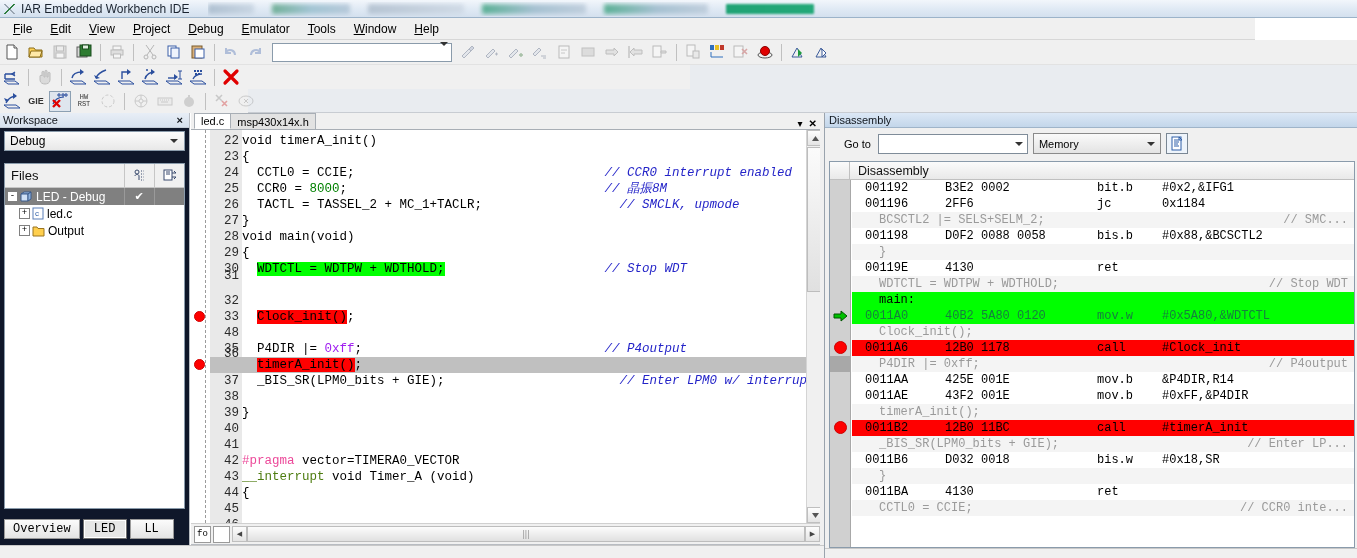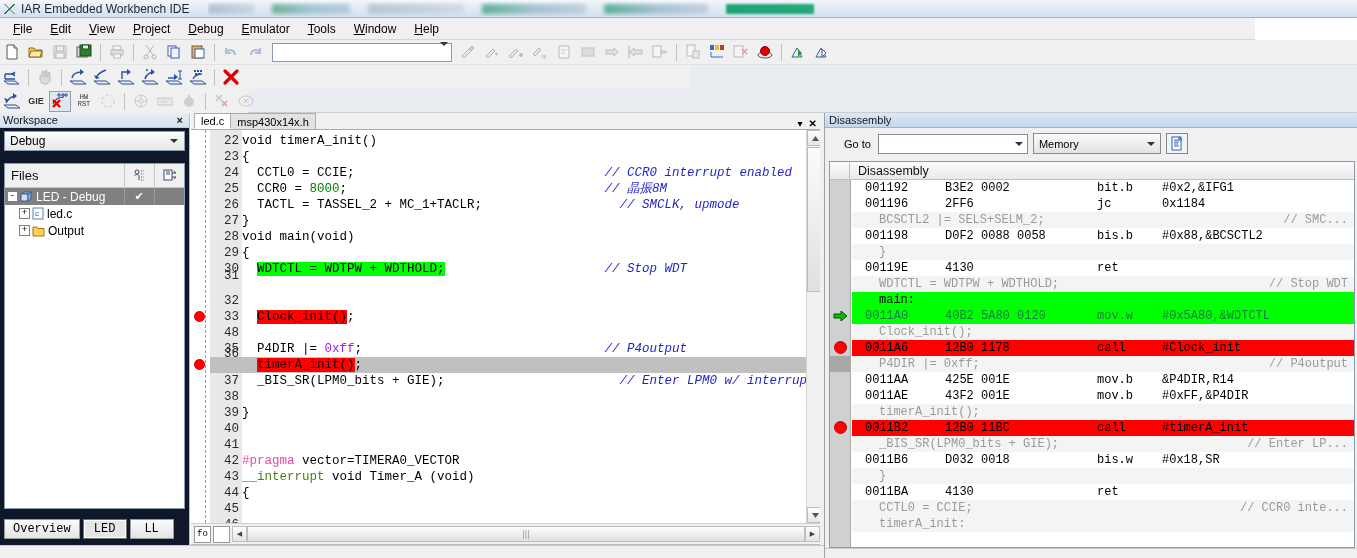--- a/index.html
+++ b/index.html
@@ -888,20 +888,19 @@
             <div class="drow src" style="top: 176px;"><span class="d-src">P4DIR |= 0xff;</span><span class="d-cmt">// P4output</span></div>
             <div class="drow asm" style="top: 192px;"><span class="d-addr">0011AA</span><span class="d-hex">425E 001E</span><span class="d-mn">mov.b</span><span class="d-op">&amp;P4DIR,R14</span></div>
             <div class="drow asm" style="top: 208px;"><span class="d-addr">0011AE</span><span class="d-hex">43F2 001E</span><span class="d-mn">mov.b</span><span class="d-op">#0xFF,&amp;P4DIR</span></div>
             <div class="drow src" style="top: 224px;"><span class="d-src">timerA_init();</span></div>
             <div class="drow red" style="top: 240px;"><span class="d-addr">0011B2</span><span class="d-hex">12B0 11BC</span><span class="d-mn">call</span><span class="d-op">#timerA_init</span></div>
             <div class="drow src" style="top: 256px;"><span class="d-src">_BIS_SR(LPM0_bits + GIE);</span><span class="d-cmt">// Enter LP...</span></div>
             <div class="drow asm" style="top: 272px;"><span class="d-addr">0011B6</span><span class="d-hex">D032 0018</span><span class="d-mn">bis.w</span><span class="d-op">#0x18,SR</span></div>
             <div class="drow src" style="top: 288px;"><span class="d-src">}</span></div>
             <div class="drow asm" style="top: 304px;"><span class="d-addr">0011BA</span><span class="d-hex">4130</span><span class="d-mn">ret</span><span class="d-op"></span></div>
             <div class="drow src" style="top: 320px;"><span class="d-src">CCTL0 = CCIE;</span><span class="d-cmt">// CCR0 inte...</span></div>
-            <div class="drow src" style="top: 336px;"><span class="d-src">timerA_init:</span></div>
           </div>
       </div>
     </div>
     <div class="dis-bottom"></div>
   </div>
 
 </div>
 
 </body></html>

